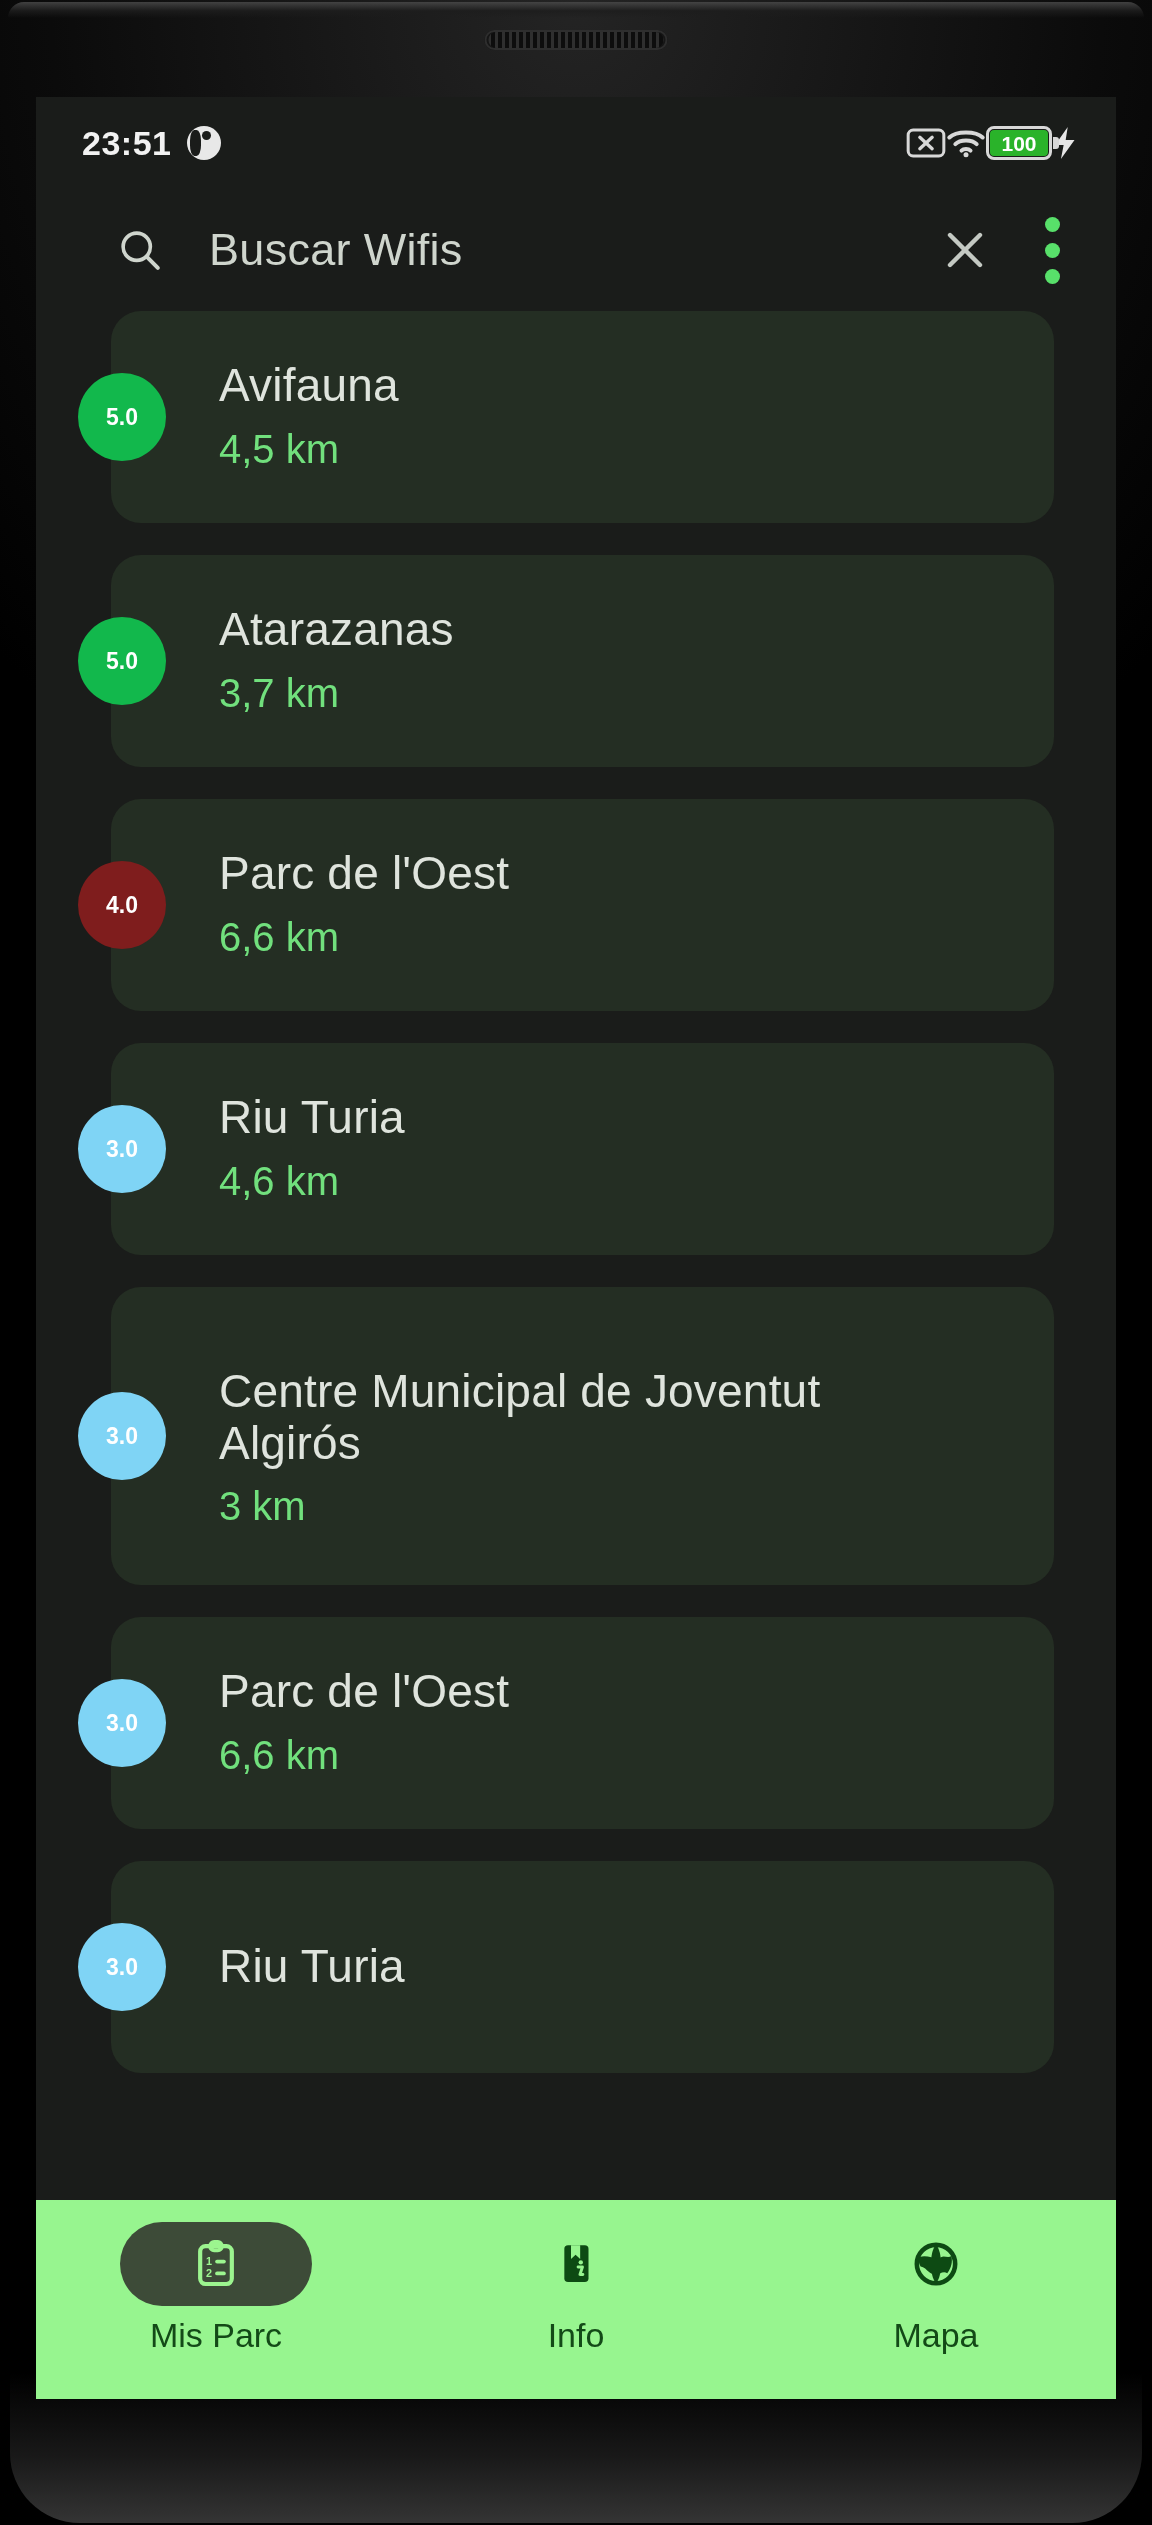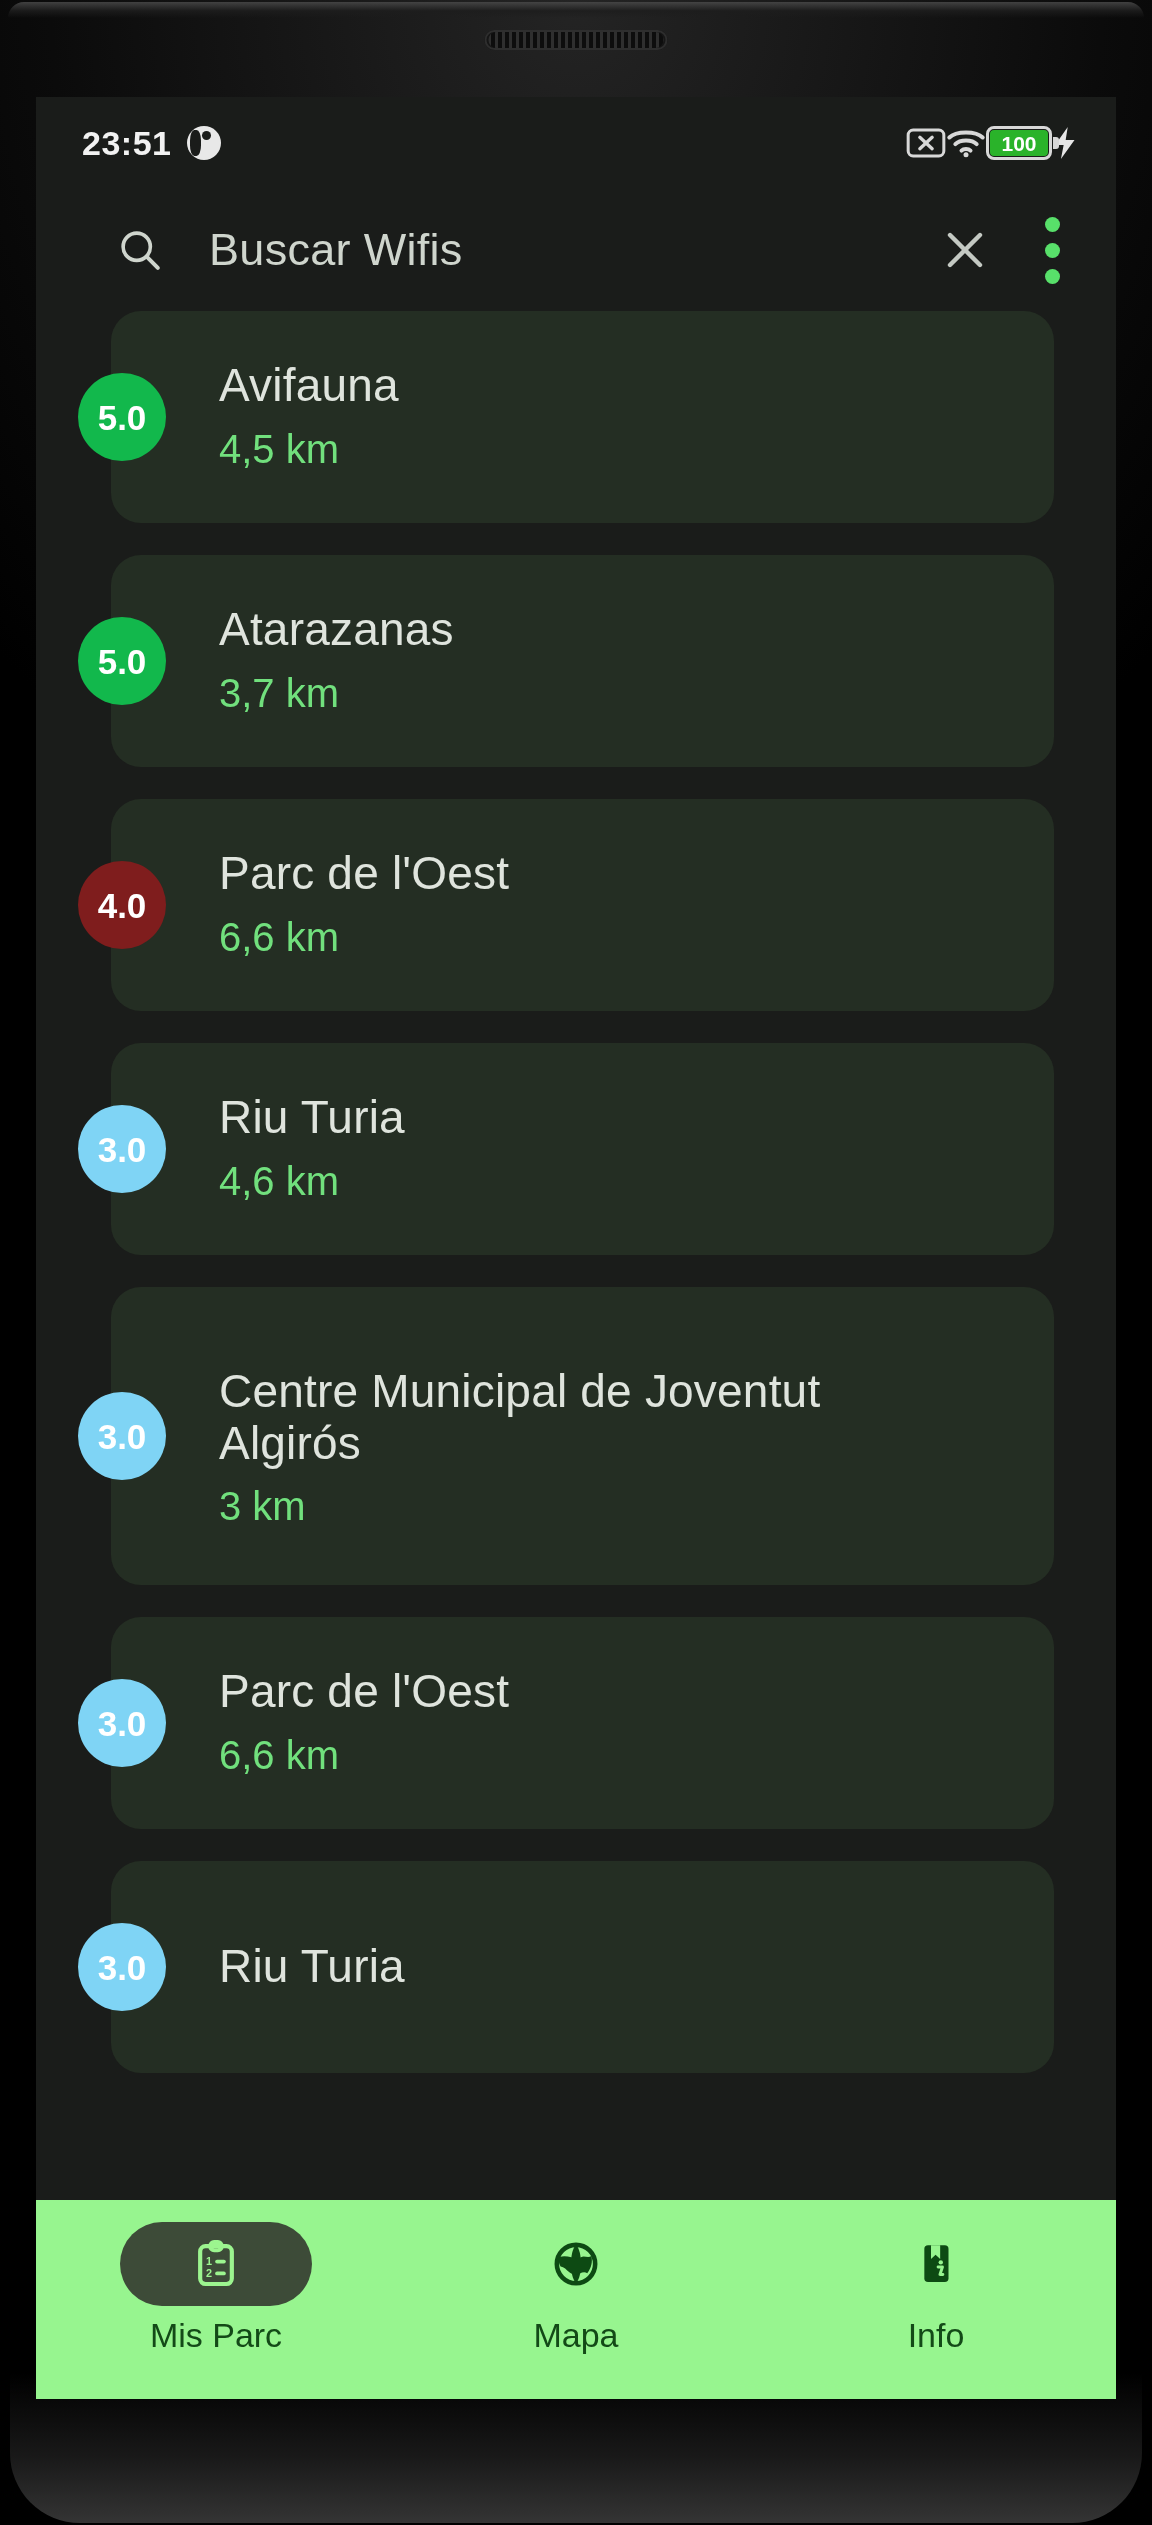--- a/index.html
+++ b/index.html
@@ -113,21 +113,21 @@
     margin-bottom:32px;
     min-height:212px;
     display:flex; align-items:center;
     padding:24px 28px 24px 108px;
   }
   .card.tall{ min-height:298px; }
   .badge{
     position:absolute; left:-33px; top:50%; transform:translateY(-50%);
     width:88px; height:88px; border-radius:50%;
     display:flex; align-items:center; justify-content:center;
-    color:#ffffff; font-weight:700; font-size:35px;
+    color:#ffffff; font-weight:700; font-size:23px;
     font-family:"Liberation Sans", sans-serif;
     line-height:1;
     text-align:right;
   }
   .card-body{ display:flex; flex-direction:column; gap:4px; width:100%; }
   .card-title{
     font-size:46px; color:#dfe4dd;
     font-family:"Liberation Sans", sans-serif;
     line-height:1.12;
     letter-spacing:.2px;
@@ -288,37 +288,37 @@
             <rect x="11.6" y="9.9" width="5.1" height="1.8" rx="0.9" fill="#9cf58f"></rect>
             <rect x="11.6" y="15.6" width="5.1" height="1.8" rx="0.9" fill="#9cf58f"></rect>
           </svg>
         </div>
         <span class="navlabel">Mis Parc</span>
       </div>
 
       <div class="navitem">
         <div class="navpill">
           <svg width="50" height="50" viewBox="0 0 24 24">
+            <rect x="6.4" y="3" width="11.6" height="17.6" rx="1.8" fill="#0d4a13"></rect>
+            <path d="M9.6 3 L9.6 9.6 L11.8 7.6 L14 9.6 L14 3 Z" fill="#97f58f"></path>
+            <circle cx="14.3" cy="11.2" r="1.05" fill="#97f58f"></circle>
+            <path d="M13.0 13.4 L15.1 13.4 L13.9 17.0 L15.3 17.0" fill="none" stroke="#97f58f" stroke-width="1.4" stroke-linecap="round" stroke-linejoin="round"></path>
+          </svg>
+        </div>
+        <span class="navlabel">Info</span>
+      </div>
+
+      <div class="navitem">
+        <div class="navpill">
+          <svg width="50" height="50" viewBox="0 0 24 24">
             <circle cx="12" cy="12" r="9.2" fill="none" stroke="#0d4a13" stroke-width="2.2"></circle>
             <path d="M12 2.8 C8.8 6 8.8 18 12 21.2 C15.2 18 15.2 6 12 2.8 Z" fill="#0d4a13"></path>
             <path d="M4.2 8.6 C8 7.2 12 10.4 14.4 8.8 C16 7.7 17.6 9.5 19.4 8.2
                      C20 11 19.4 14 17.4 16.4 C15 15 13.4 17.6 11 17
                      C8.2 16.4 7 13.4 4.6 13.2 C3.6 11.6 3.6 10 4.2 8.6 Z" fill="#0d4a13"></path>
           </svg>
         </div>
         <span class="navlabel">Mapa</span>
       </div>
 
-      <div class="navitem">
-        <div class="navpill">
-          <svg width="50" height="50" viewBox="0 0 24 24">
-            <rect x="6.4" y="3" width="11.6" height="17.6" rx="1.8" fill="#0d4a13"></rect>
-            <path d="M9.6 3 L9.6 9.6 L11.8 7.6 L14 9.6 L14 3 Z" fill="#97f58f"></path>
-            <circle cx="14.3" cy="11.2" r="1.05" fill="#97f58f"></circle>
-            <path d="M13.0 13.4 L15.1 13.4 L13.9 17.0 L15.3 17.0" fill="none" stroke="#97f58f" stroke-width="1.4" stroke-linecap="round" stroke-linejoin="round"></path>
-          </svg>
-        </div>
-        <span class="navlabel">Info</span>
-      </div>
-
     </div>
   </div>
 </div>
 
 </body></html>

